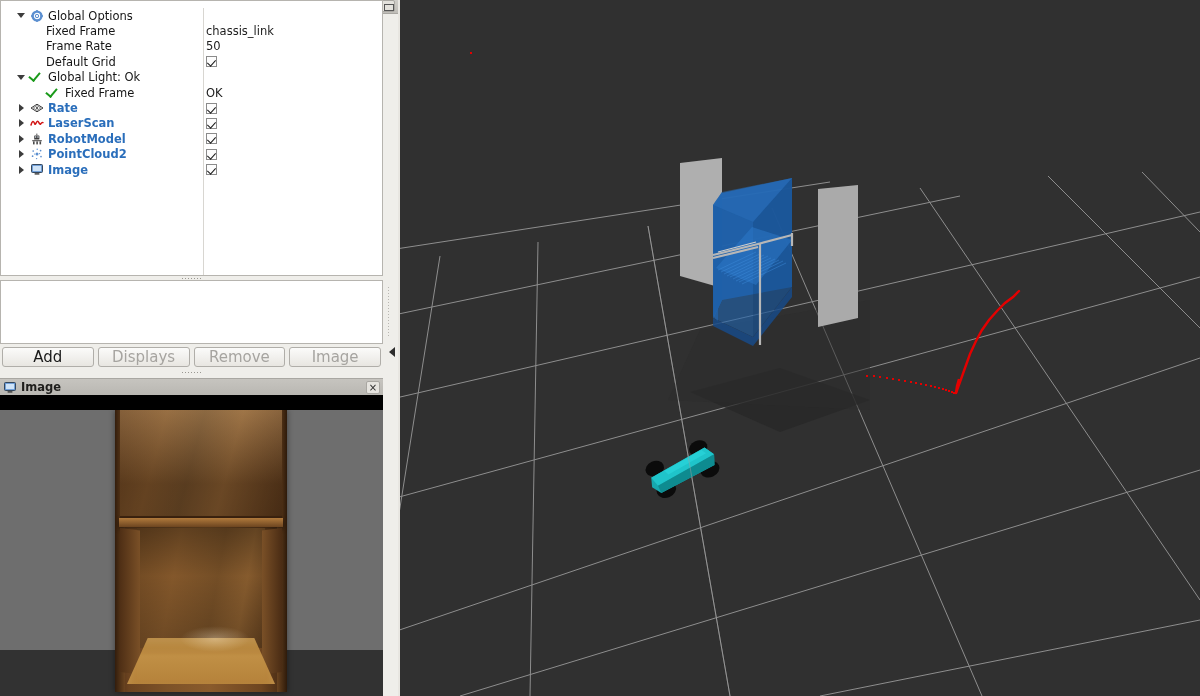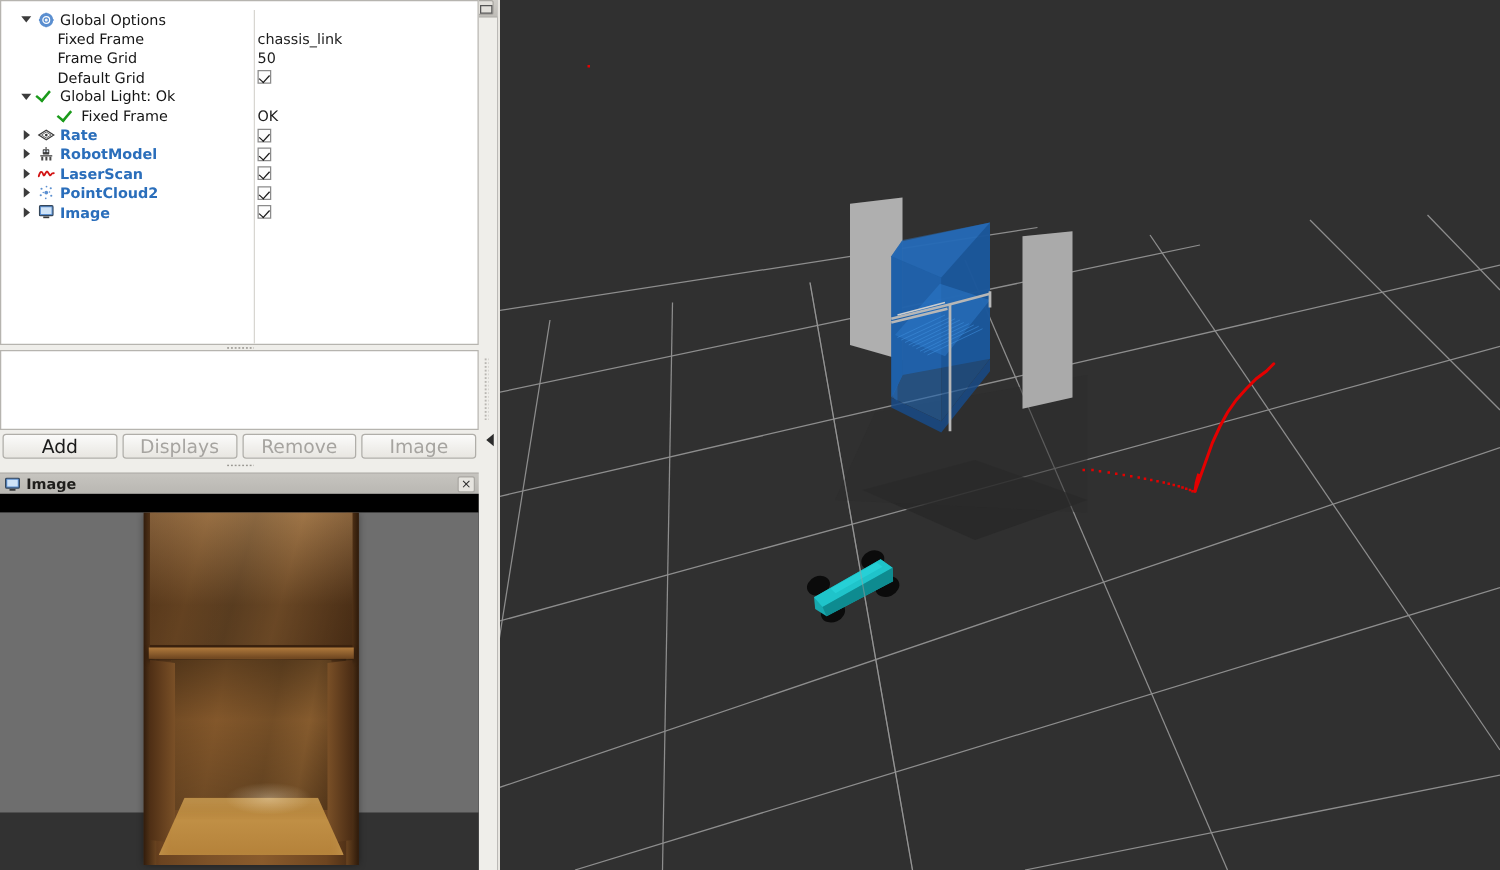--- a/index.html
+++ b/index.html
@@ -314,21 +314,21 @@
           <span class="tlabel plain">Global Options</span>
         </div>
 
         <div class="trow">
           <span class="indent-2 tlabel plain">Fixed Frame</span>
           <span class="tvalue">chassis_link</span>
         </div>
 
 
         <div class="trow">
-          <span class="indent-2 tlabel plain">Frame Grid</span>
+          <span class="indent-2 tlabel plain">Frame Rate</span>
           <span class="tvalue">50</span>
         </div>
 
         <div class="trow">
           <span class="indent-2 tlabel plain">Default Grid</span>
           <span class="tvalue">
             <span class="chk"></span>
           </span>
         </div>
 
@@ -352,20 +352,35 @@
               <i class="tri-right"></i>
             </span>
           <span class="ticon">
             <svg class="ic-eye" viewBox="0 0 14 10">
               <path d="M1 5 L7 1.2 L13 5 L7 8.8 Z" fill="none" stroke="#3b3b3b" stroke-width="1"></path>
               <path d="M3.2 5 L7 2.6 L10.8 5 L7 7.4 Z" fill="none" stroke="#6b6b6b" stroke-width="0.8"></path>
               <circle cx="7" cy="5" r="1.1" fill="#3b3b3b"></circle>
             </svg>
           </span>
           <span class="tlabel blue">Rate</span>
+          <span class="tvalue">
+            <span class="chk"></span>
+          </span>
+        </div>
+
+        <div class="trow">
+          <span class="twist">
+              <i class="tri-right"></i>
+            </span>
+          <span class="ticon">
+            <svg class="ic-laser" viewBox="0 0 14 10">
+              <path d="M1 7 C2.2 2.6, 3.6 2.6, 4.6 5.6 C5.4 8.2, 6.4 3.2, 7.6 3.2 C8.8 3.2, 9.6 7.4, 10.6 6 C11.4 4.9, 12.2 4.3, 13 4.6" fill="none" stroke="#d21414" stroke-width="1.5" stroke-linecap="round"></path>
+            </svg>
+          </span>
+          <span class="tlabel blue">LaserScan</span>
           <span class="tvalue">
             <span class="chk"></span>
           </span>
         </div>
 
         <div class="trow">
           <span class="twist">
               <i class="tri-right"></i>
             </span>
           <span class="ticon">
@@ -374,35 +389,20 @@
               <circle cx="4.6" cy="4" r="0.8" fill="#dfe9f4"></circle>
                 <circle cx="7" cy="4" r="0.8" fill="#dfe9f4"></circle>
               <rect x="5.4" y="0.6" width="0.9" height="1.8" fill="#3f3f3f"></rect>
               <rect x="1.2" y="7" width="9.6" height="1.3" fill="#6a6a6a"></rect>
               <rect x="2" y="8.4" width="1.6" height="3" fill="#4a4a4a"></rect>
               <rect x="5.3" y="8.4" width="1.6" height="3" fill="#4a4a4a"></rect>
               <rect x="8.5" y="8.4" width="1.6" height="3" fill="#4a4a4a"></rect>
             </svg>
           </span>
           <span class="tlabel blue">RobotModel</span>
-          <span class="tvalue">
-            <span class="chk"></span>
-          </span>
-        </div>
-
-        <div class="trow">
-          <span class="twist">
-              <i class="tri-right"></i>
-            </span>
-          <span class="ticon">
-            <svg class="ic-laser" viewBox="0 0 14 10">
-              <path d="M1 7 C2.2 2.6, 3.6 2.6, 4.6 5.6 C5.4 8.2, 6.4 3.2, 7.6 3.2 C8.8 3.2, 9.6 7.4, 10.6 6 C11.4 4.9, 12.2 4.3, 13 4.6" fill="none" stroke="#d21414" stroke-width="1.5" stroke-linecap="round"></path>
-            </svg>
-          </span>
-          <span class="tlabel blue">LaserScan</span>
           <span class="tvalue">
             <span class="chk"></span>
           </span>
         </div>
 
         <div class="trow">
           <span class="twist">
               <i class="tri-right"></i>
             </span>
           <span class="ticon">

